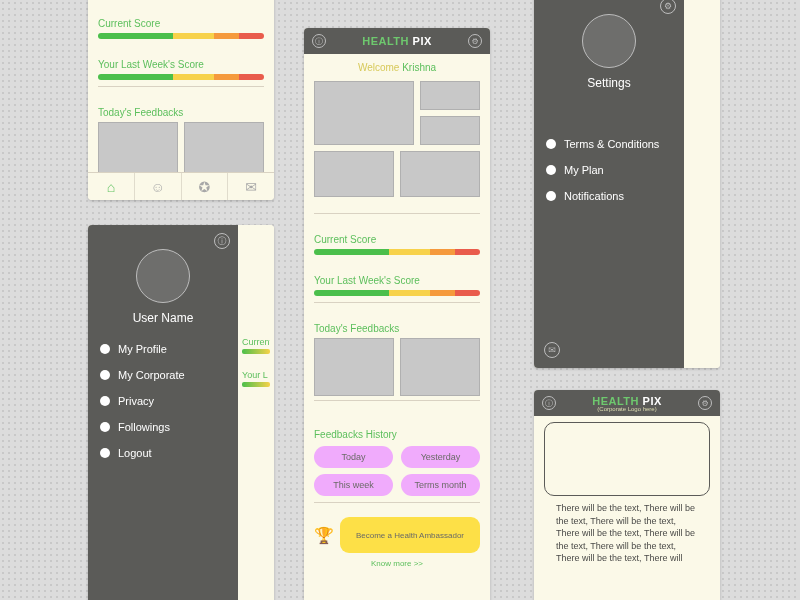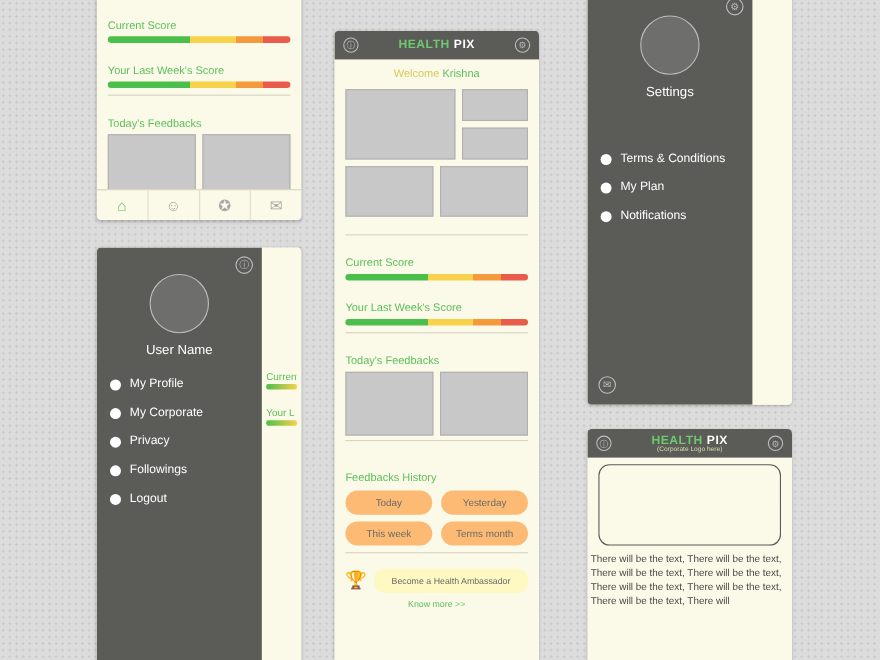--- a/index.html
+++ b/index.html
@@ -32,21 +32,21 @@
   .navbar > div { flex:1; display:flex; align-items:center; justify-content:center; color:#a8a8a8; font-size:14px; border-right:1px solid #e0dccc; }
   .navbar > div:last-child { border-right:none; }
   .navbar > div.active { color:#66c566; }
 
   
   .screen-b { left:88px; top:225px; width:186px; height:400px; }
   .menu-panel { position:absolute; top:0; left:0; width:150px; height:100%; background:#5b5b58; padding:14px 12px; }
   .menu-close { position:absolute; top:8px; right:8px; width:16px; height:16px; border:1px solid #bdbdbd; border-radius:50%; color:#bdbdbd; font-size:9px; display:flex; align-items:center; justify-content:center; }
   .avatar { width:54px; height:54px; border:1px solid #bdbdbd; border-radius:50%; background:#6e6e6c; margin:10px auto 8px; }
   .menu-title { text-align:center; color:#fff; font-size:12px; margin-bottom:18px; }
-  .menu-item { display:flex; align-items:flex-end; gap:8px; color:#fff; font-size:11px; margin:14px 0; }
+  .menu-item { display:flex; align-items:center; gap:8px; color:#fff; font-size:11px; margin:14px 0; }
   .menu-item .dot { width:10px; height:10px; border-radius:50%; background:#fff; flex-shrink:0; }
   .behind-strip { position:absolute; top:0; right:0; width:36px; height:100%; background:#fbf9e8; padding:6px 4px; }
   .behind-strip .lbl { color:#5cbf5c; font-size:9px; margin:16px 0 2px; white-space:nowrap; overflow:hidden; }
   .behind-strip .bar { height:5px; background:linear-gradient(to right,#4bbf4b,#f7d24a); border-radius:2px; }
 
   
   .screen-c { left:304px; top:28px; width:186px; height:580px; }
   .header { height:26px; background:#5b5b58; display:flex; align-items:center; justify-content:space-between; padding:0 8px; }
   .header-icon { width:14px; height:14px; border:1px solid #bdbdbd; border-radius:50%; color:#bdbdbd; font-size:8px; display:flex; align-items:center; justify-content:center; }
   .logo { font-size:11px; font-weight:600; letter-spacing:0.5px; }
@@ -59,34 +59,34 @@
   .grid { padding:0 10px; }
   .grid-row { display:flex; gap:6px; margin-bottom:6px; }
   .grid-box { background:#c8c8c8; border:1px solid #b0b0b0; }
   .box-lg { width:100px; height:64px; }
   .box-stack { width:60px; display:flex; flex-direction:column; gap:6px; }
   .box-stack .grid-box { height:29px; }
   .box-half { flex:1; height:46px; }
   .sec { padding:6px 10px 0; }
   .fhist { padding:2px 10px 6px; }
   .pill-row { display:flex; gap:8px; margin:6px 0; }
-  .pill { flex:1; height:22px; background:#fdba74; border-radius:11px; color:#6a6a66; font-size:9px; display:flex; align-items:center; justify-content:center; }
+  .pill { flex:1; height:22px; background:#f0abfc; border-radius:11px; color:#6a6a66; font-size:9px; display:flex; align-items:center; justify-content:center; }
   .amb-row { display:flex; align-items:center; gap:6px; padding:2px 10px 4px; }
   .trophy { width:20px; text-align:center; font-size:16px; }
-  .amb-pill { flex:1; height:22px; background:#fef9c3; border-radius:9px; color:#6a6a66; font-size:8px; display:flex; align-items:center; justify-content:center; }
+  .amb-pill { flex:1; height:36px; background:#fde047; border-radius:9px; color:#6a6a66; font-size:8px; display:flex; align-items:center; justify-content:center; }
   .know-more { text-align:center; color:#5cbf5c; font-size:8px; margin:2px 0 6px; }
 
   
   .screen-d { left:534px; top:-10px; width:186px; height:378px; }
   .chat-icon { position:absolute; bottom:10px; left:10px; width:16px; height:16px; border:1px solid #bdbdbd; border-radius:50%; color:#bdbdbd; font-size:9px; display:flex; align-items:center; justify-content:center; }
 
   
   .screen-e { left:534px; top:390px; width:186px; height:230px; }
   .tip-box { margin:6px 10px; height:74px; border:1px solid #5b5b58; border-radius:10px; background:#fbf9e8; }
-  .tip-text { padding:0 3px; font-size:9px; line-height:1.4; color:#4a4a48; }
+  .tip-text { padding:0 22px; font-size:9px; line-height:1.4; color:#4a4a48; }
 </style>
 </head>
 <body>
 
 <div class="screen screen-a">
   <div class="label-sm">Current Score</div>
   <div class="score-bar"></div>
   <div class="label-sm">Your Last Week's Score</div>
   <div class="score-bar"></div>
   <div class="divider"></div>

